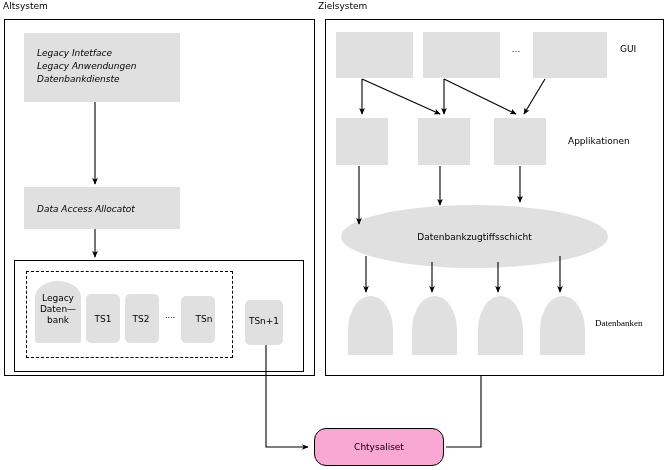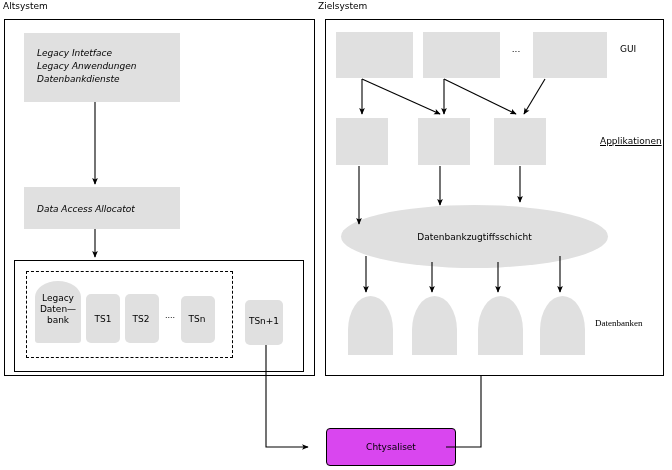--- a/index.html
+++ b/index.html
@@ -11,22 +11,22 @@
   .gbox{position:absolute;background:#e0e0e0;box-sizing:border-box;}
   .gbox.r{border-radius:5px;}
   .dashed{position:absolute;border:1.3px dashed #000;box-sizing:border-box;background:transparent;}
   .dbshape{position:absolute;background:#e0e0e0;
            border-top-left-radius:50% 34px;border-top-right-radius:50% 34px;}
   .dbsm{position:absolute;background:#e0e0e0;
         border-top-left-radius:50% 16px;border-top-right-radius:50% 16px;
         border-bottom-left-radius:3px;border-bottom-right-radius:3px;}
   .ellipse{position:absolute;background:#e0e0e0;border-radius:50%;
            display:flex;align-items:center;justify-content:center;}
-  .rrect{position:absolute;border:1px solid #000;border-radius:4px;background:#d946ef;
-         display:flex;align-items:center;justify-content:center;box-sizing:border-box;margin-left:12px;}
+  .rrect{position:absolute;border:1px solid #000;border-radius:12px;background:#f9a8d4;
+         display:flex;align-items:center;justify-content:center;box-sizing:border-box;}
   .boxtxt{position:absolute;font-size:9px;line-height:13px;white-space:pre;font-style:italic;}
   .ctr{position:absolute;font-size:9px;white-space:pre;text-align:center;}
   svg.ov{position:absolute;left:0;top:0;width:672px;height:470px;pointer-events:none;}
 </style>
 </head>
 <body>
 
 <div id="stage">
 
   <div class="lbl" style="left:3px;top:1px;">Altsystem</div>
@@ -51,39 +51,39 @@
 
   <div class="gbox r" style="left:86px;top:294px;width:34px;height:49px;"></div>
   <div class="ctr" style="left:86px;top:314px;width:34px;">TS1</div>
 
   <div class="gbox r" style="left:125px;top:294px;width:34px;height:49px;"></div>
   <div class="ctr" style="left:125px;top:314px;width:32px;">TS2</div>
 
   <div class="ctr" style="left:160px;top:311px;width:20px;font-size:8px;">....</div>
 
   <div class="gbox r" style="left:181px;top:296px;width:34px;height:47px;"></div>
-  <div class="ctr" style="left:180px;top:314px;width:34px;">TSn</div>
+  <div class="ctr" style="left:187px;top:314px;width:34px;">TSn</div>
 
   <div class="gbox r" style="left:245px;top:300px;width:38px;height:45px;"></div>
   <div class="ctr" style="left:245px;top:316px;width:38px;">TSn+1</div>
 
   <div class="lbl" style="left:318px;top:1px;">Zielsystem</div>
 
   <div class="panel" style="left:325px;top:19px;width:339px;height:357px;"></div>
 
   <div class="gbox" style="left:336px;top:32px;width:77px;height:46px;"></div>
   <div class="gbox" style="left:423px;top:32px;width:77px;height:46px;"></div>
   <div class="ctr" style="left:505px;top:44px;width:22px;font-size:9px;">...</div>
   <div class="gbox" style="left:533px;top:32px;width:74px;height:46px;"></div>
   <div class="lbl" style="left:620px;top:44px;">GUI</div>
 
   <div class="gbox" style="left:336px;top:118px;width:52px;height:47px;"></div>
   <div class="gbox" style="left:418px;top:118px;width:52px;height:47px;"></div>
   <div class="gbox" style="left:494px;top:118px;width:52px;height:47px;"></div>
-  <div class="lbl" style="left:600px;top:136px;text-decoration:underline;">Applikationen</div>
+  <div class="lbl" style="left:568px;top:136px;">Applikationen</div>
 
   <div class="ellipse" style="left:341px;top:205px;width:267px;height:63px;">
     <span style="font-size:9px;">Datenbankzugtiffsschicht</span>
   </div>
 
   <div class="dbshape" style="left:348px;top:296px;width:45px;height:59px;"></div>
   <div class="dbshape" style="left:412px;top:296px;width:45px;height:59px;"></div>
   <div class="dbshape" style="left:478px;top:296px;width:45px;height:59px;"></div>
   <div class="dbshape" style="left:540px;top:296px;width:45px;height:59px;"></div>
   <div class="lbl" style="left:595px;top:318px;font-family:Liberation Serif, serif;">Datenbanken</div>

